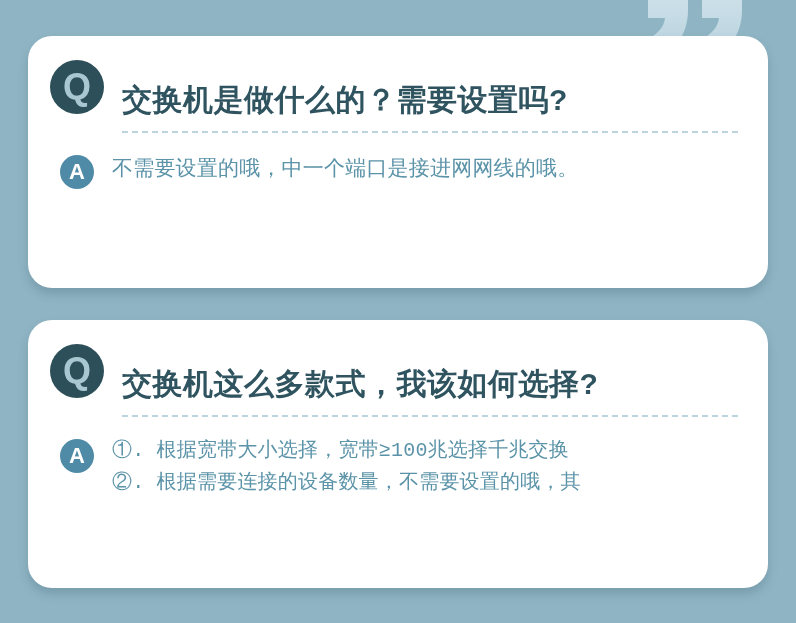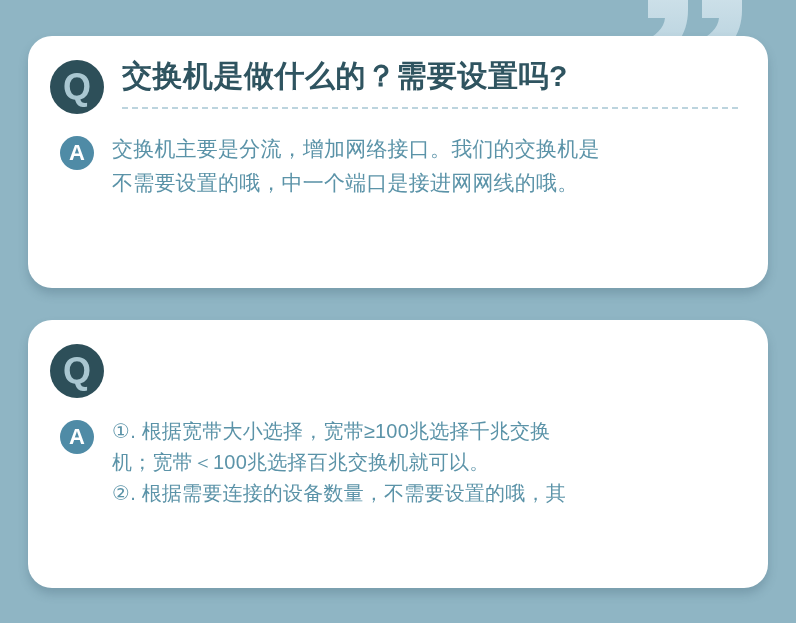--- a/index.html
+++ b/index.html
@@ -77,21 +77,21 @@
 
   .badge-a {
     width: 34px;
     height: 34px;
     background: #4f8ba6;
     color: #ffffff;
     font-size: 22px;
     margin-top: 4px;
   }
 
-  .q-body { flex: 1 1 auto; min-width: 0; }
+  .q-body { flex: 1 1 auto; min-width: 0; margin-top: 24px; }
 
   .q-title {
     color: #2f5460;
     font-size: 30px;
     font-weight: bold;
     letter-spacing: 0.5px;
     line-height: 1.18;
     white-space: nowrap;
   }
 
@@ -114,21 +114,21 @@
   .a-text {
     flex: 1 1 auto;
     color: #5b93a8;
     font-size: 21px;
     line-height: 1.62;
     letter-spacing: 0.2px;
   }
 
   .a-text .a-line { display: block; }
 
-  .card-2 .a-text { font-size: 20px; line-height: 1.56; }
+  .card-2 .a-text { font-size: 20px; line-height: 1.56; font-family: Liberation Mono, monospace; }
   .card-2 .q-title { font-size: 30px; }
 </style>
 </head>
 <body>
 
 <svg id="deco-quote" viewBox="0 0 132 78" xmlns="http://www.w3.org/2000/svg" aria-hidden="true">
   <defs>
     <linearGradient id="qg" x1="0" y1="0" x2="0" y2="1">
       <stop offset="0%" stop-color="#dceaf1"></stop>
       <stop offset="100%" stop-color="#b6d1dd"></stop>
@@ -146,33 +146,35 @@
     <div class="q-row">
       <div class="badge badge-q">Q</div>
       <div class="q-body">
         <h2 class="q-title">交换机是做什么的？需要设置吗?</h2>
         <div class="divider"></div>
       </div>
     </div>
     <div class="a-row">
       <div class="badge badge-a">A</div>
       <div class="a-text">
-        <span class="a-line">交换机主要是分流，增加网络接口。我们的交换机是</span>
         <span class="a-line">不需要设置的哦，中一个端口是接进网网线的哦。</span>
       </div>
     </div>
   </section>
 
   <section class="faq-card card-2">
     <div class="q-row">
       <div class="badge badge-q">Q</div>
+      <div class="q-body">
+        <h2 class="q-title">交换机这么多款式，我该如何选择?</h2>
+        <div class="divider"></div>
+      </div>
     </div>
     <div class="a-row">
       <div class="badge badge-a">A</div>
       <div class="a-text">
         <span class="a-line">①. 根据宽带大小选择，宽带≥100兆选择千兆交换</span>
-        <span class="a-line">机；宽带＜100兆选择百兆交换机就可以。</span>
         <span class="a-line">②. 根据需要连接的设备数量，不需要设置的哦，其</span>
       </div>
     </div>
   </section>
 
 </div>
 
 </body></html>

